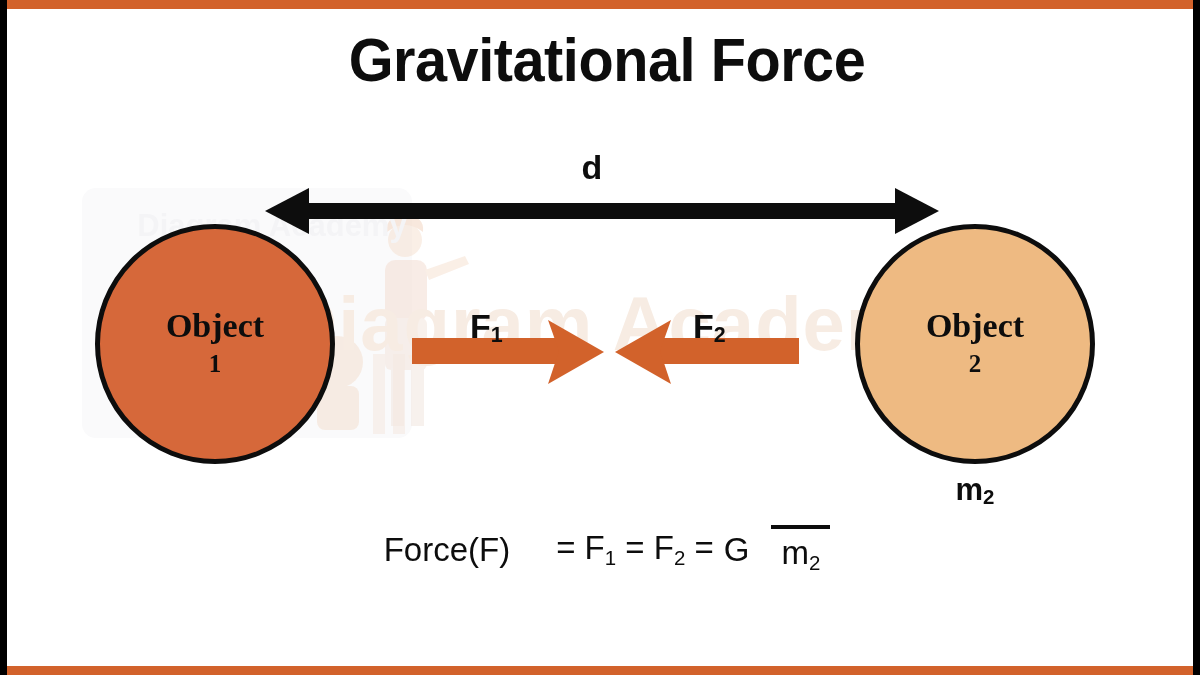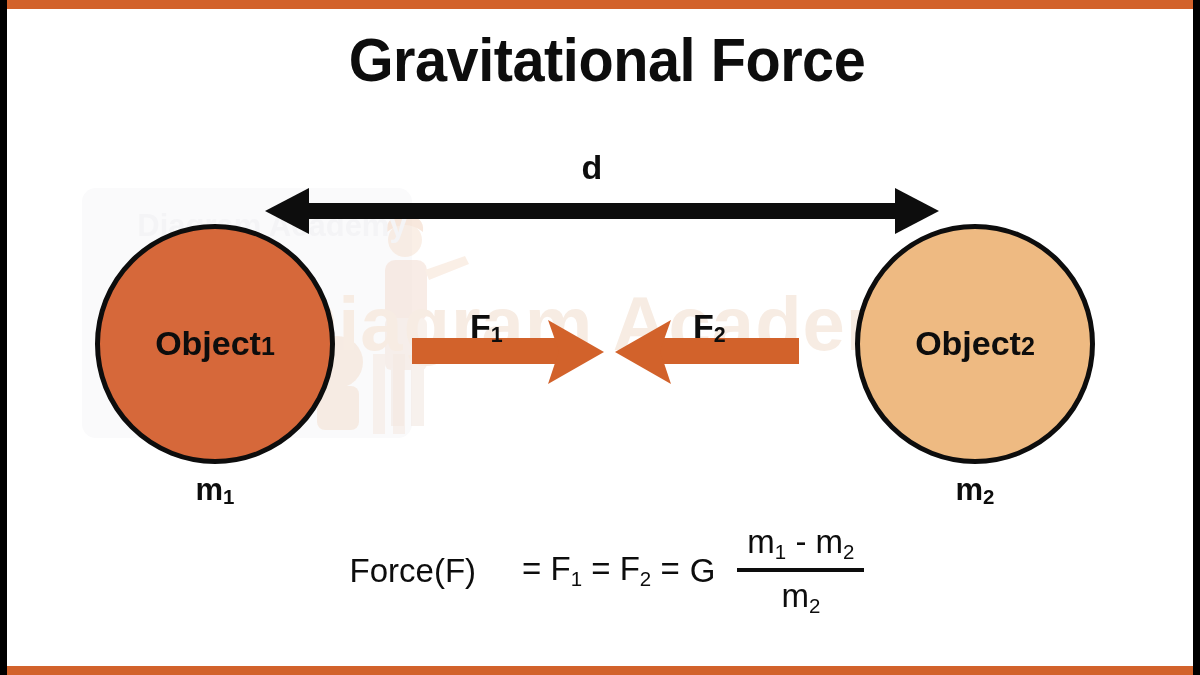--- a/index.html
+++ b/index.html
@@ -120,23 +120,24 @@
   }
 
   
   .orb {
     position: absolute;
     border-radius: 50%;
     border: 5px solid #0d0d0d;
     box-sizing: border-box;
     z-index: 9;
     display: flex;
-    flex-direction: row;
+    flex-direction: column;
     align-items: center;
     justify-content: center;
+    font-family: Liberation Serif, serif;
   }
   #orb-1 {
     left: 88px;
     top: 224px;
     width: 240px;
     height: 240px;
     background: #d6683a;
   }
   #orb-2 {
     left: 848px;
@@ -304,23 +305,20 @@
     <g>
       <rect x="634" y="338" width="158" height="26" fill="#d2622b"></rect>
       <polygon points="608,352 664,320 653,351 664,384" fill="#d2622b"></polygon>
     </g>
   </svg>
 
   <div class="orb" id="orb-1">
     <div class="orb-name">Object</div>
     <div class="orb-index">1</div>
   </div>
-  <div class="mass-label" id="mass-1">
-    <span>m</span><sub>1</sub>
-  </div>
 
   <div class="orb" id="orb-2">
     <div class="orb-name">Object</div>
     <div class="orb-index">2</div>
   </div>
   <div class="mass-label" id="mass-2">
     <span>m</span><sub>2</sub>
   </div>
 
   <div class="force-label" id="force-1">
@@ -328,19 +326,18 @@
   </div>
   <div class="force-label" id="force-2">
     <span>F</span><sub>2</sub>
   </div>
 
   <div id="formula">
     <span class="f-term" id="f-lhs">Force(F)</span>
     <span class="f-term" id="f-eq-chain"><span>= F</span><sub>1</sub> <span>= F</span><sub>2</sub> <span>=</span></span>
     <span class="f-term" id="f-g">G</span>
     <span id="fraction">
-      <span id="fraction-num"><span>m</span><sub>1</sub> <span>-</span> <span>m</span><sub>2</sub></span>
       <span id="fraction-bar"></span>
       <span id="fraction-den"><span>m</span><sub>2</sub></span>
     </span>
   </div>
 
 </div>
 
 </body></html>

